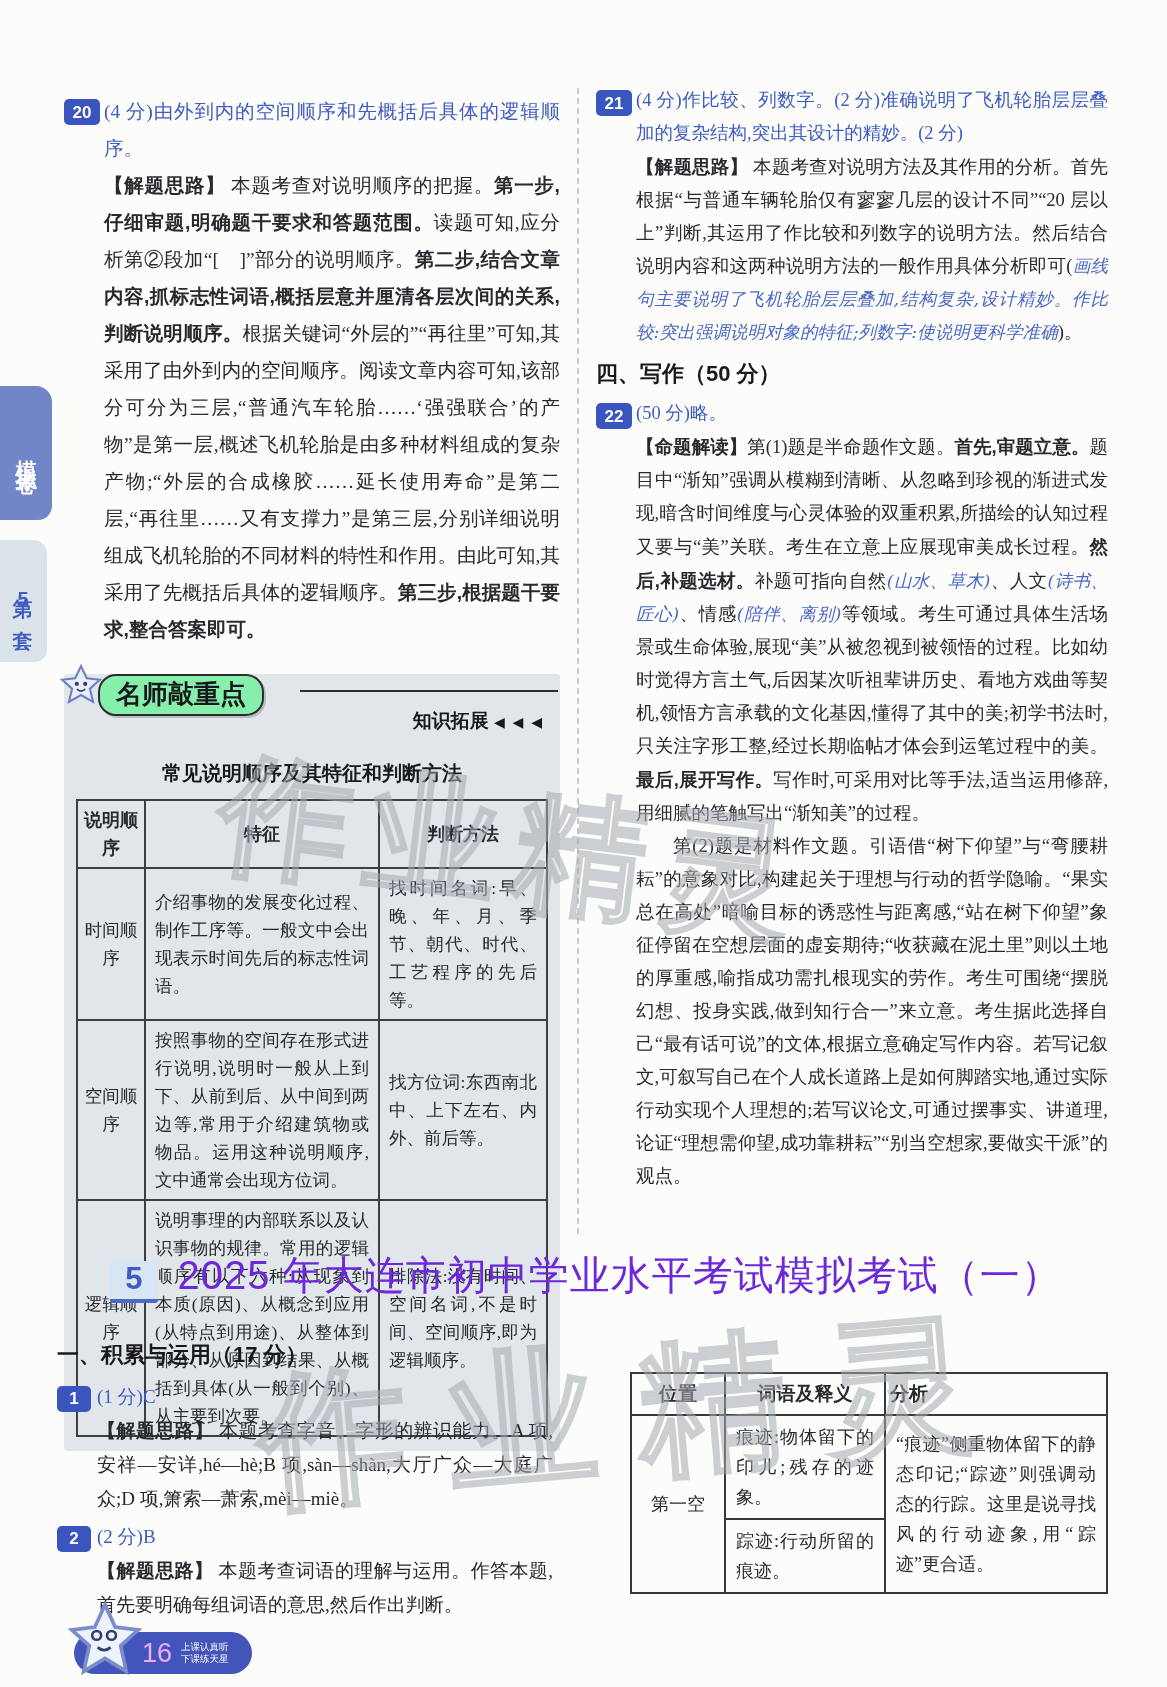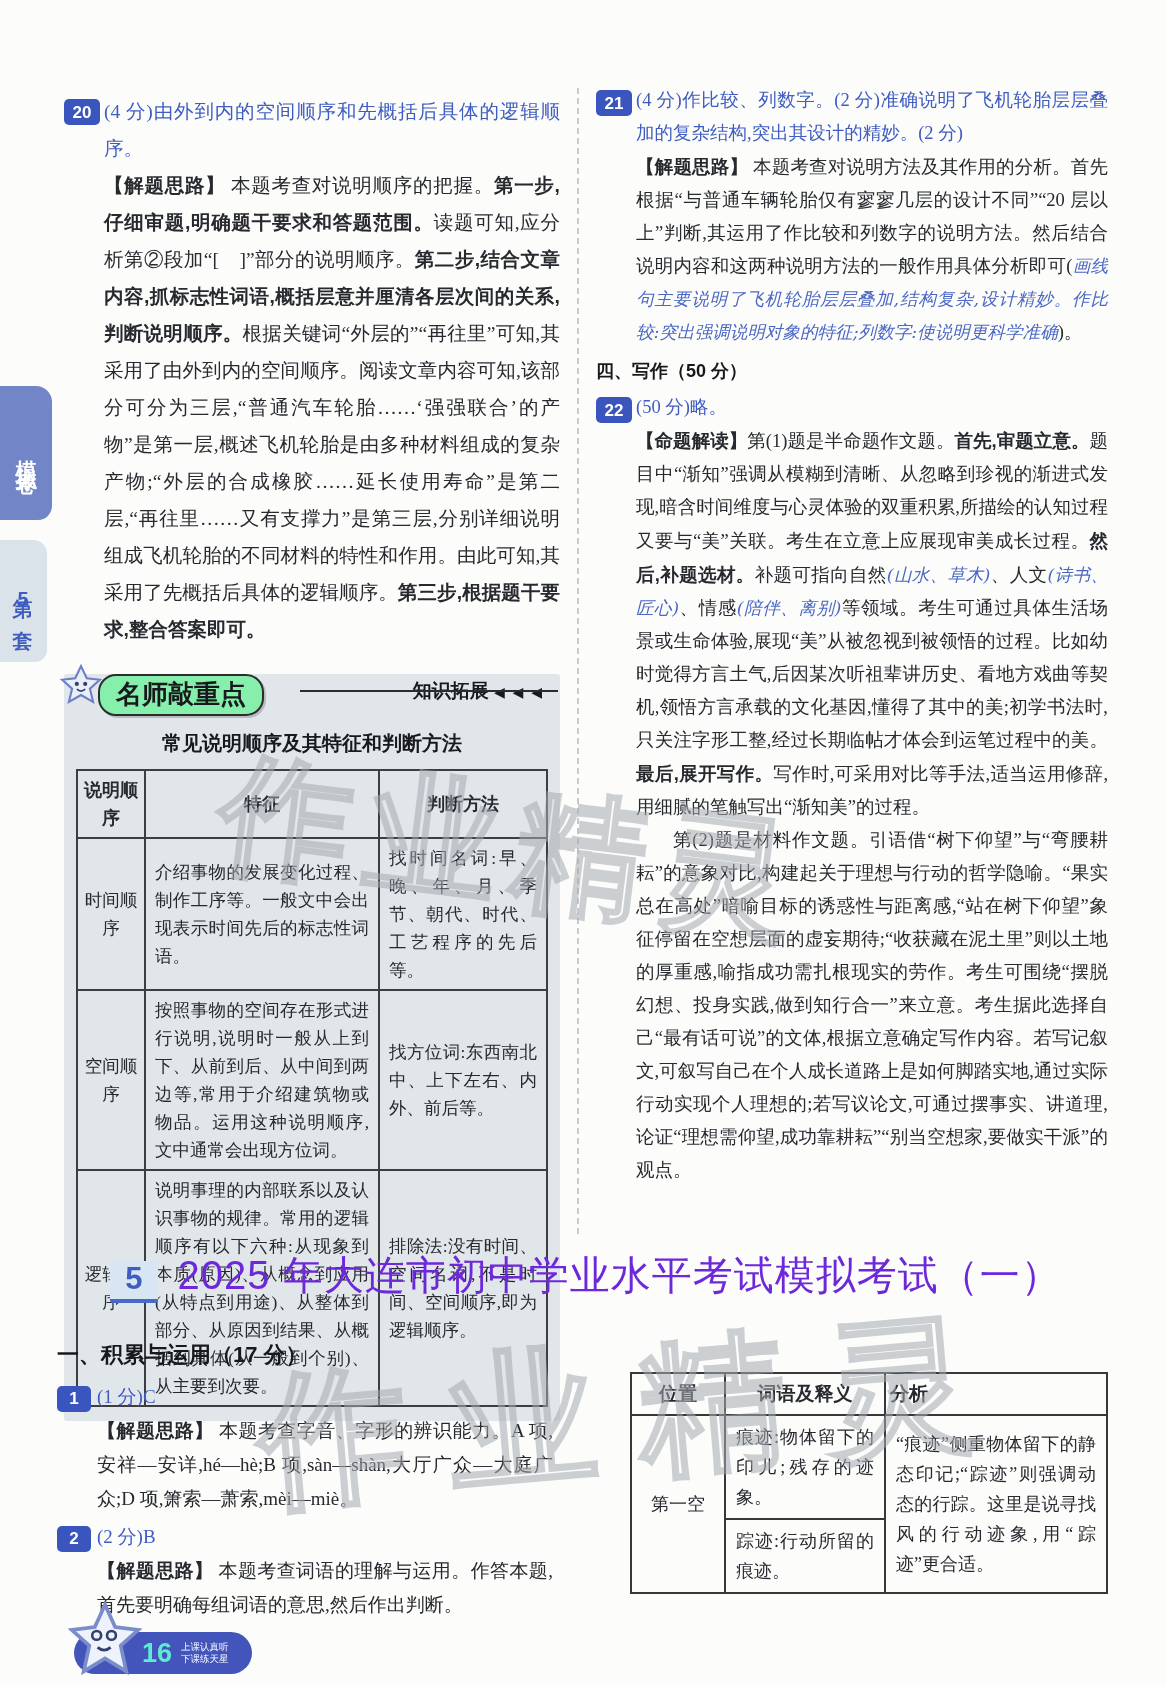--- a/index.html
+++ b/index.html
@@ -30,30 +30,30 @@
           display:flex;align-items:center;justify-content:center;border-radius:5px;box-sizing:border-box;padding:0 4px;}
   .qbadge-sm{min-width:34px;}
   .q-answer{color:#3f5cc0;}
   .seg-a{color:#3f5cc0;}
   .seg-b{font-weight:bold;font-family:"Liberation Sans","DejaVu Sans",sans-serif;}
   .seg-h{color:#4a67c4;font-style:italic;font-family:"DejaVu Serif",serif;font-size:0.95em;}
   .para2{text-indent:2em;}
 
   
   .h-sans{font-family:"Liberation Sans","DejaVu Sans",sans-serif;font-weight:bold;color:#17191c;}
-  .writing-heading{font-size:18px;margin:10px 0 8px;}
+  .writing-heading{font-size:22px;margin:10px 0 8px;}
   .accum-heading{font-size:22px;margin:0 0 10px;}
 
   
   .panel{position:relative;margin-top:26px;}
   .panel-rule{position:absolute;top:16px;left:236px;right:2px;border-top:2.5px solid #2c2c2c;}
   .panel-label{position:absolute;top:0;left:34px;z-index:2;background:#86efac;border:2.5px solid #2c2c2c;
                border-radius:18px;padding:1px 16px 2px;font-size:26px;box-shadow:2px 2px 0 rgba(0,0,0,.18);}
   .panel-star{position:absolute;top:-10px;left:-4px;z-index:3;}
-  .panel-box{background:#e0e6ea;border-radius:3px;margin-top:16px;padding:4px 12px 14px;}
+  .panel-box{background:#e0e6ea;border-radius:3px;margin-top:16px;padding:34px 12px 14px;}
   .panel-tag{text-align:right;font-size:19px;padding-right:4px;}
   .panel-arrows{font-size:14px;letter-spacing:2px;}
   .panel-title{text-align:center;font-size:20px;margin:26px 0 12px;}
   .ktable{width:100%;border-collapse:collapse;font-size:17.5px;line-height:28px;background:transparent;}
   .ktable th,.ktable td{border:2px solid #3e3e3e;padding:5px 9px;vertical-align:middle;}
   .ktable th{font-family:"Liberation Sans","DejaVu Sans",sans-serif;font-weight:bold;font-size:18px;
              text-align:center;padding:4px 2px;}
   .ktable td{text-align:justify;}
   .ktable .c-order{width:56px;text-align:center;padding:5px 5px;}
   .ktable .c-method{width:148px;}
@@ -74,21 +74,21 @@
   .ptable th{font-family:"Liberation Sans","DejaVu Sans",sans-serif;font-weight:bold;font-size:19px;
              text-align:center;padding:5px 4px;}
   .ptable .c-pos{width:72px;text-align:center;}
   .ptable .c-ana{width:200px;text-align:justify;}
   .ptable td{text-align:justify;}
 
   
   .footer{position:absolute;left:74px;top:1612px;width:280px;height:66px;}
   .footer-pill{position:absolute;left:0;bottom:4px;width:178px;height:42px;background:#4355ba;
                border-radius:22px;display:flex;align-items:center;padding-left:68px;gap:9px;box-sizing:border-box;}
-  .page-num{color:#5eead4;font-family:"Liberation Sans","DejaVu Sans",sans-serif;font-weight:bold;font-size:27px;}
+  .page-num{color:#f0abfc;font-family:"Liberation Sans","DejaVu Sans",sans-serif;font-weight:normal;font-size:27px;}
   .slogan{display:flex;flex-direction:column;color:#fff;font-size:9.5px;line-height:12px;
           font-family:"Liberation Sans","DejaVu Sans",sans-serif;}
   .footer-star{position:absolute;left:-6px;top:-12px;z-index:2;}
 
   
   .wm{position:absolute;font-family:"Liberation Sans","DejaVu Sans",sans-serif;font-weight:bold;
       color:transparent;-webkit-text-stroke:2.5px #a6abb1;opacity:.55;z-index:6;
       pointer-events:none;white-space:nowrap;}
   .wm1{left:218px;top:760px;font-size:132px;letter-spacing:16px;transform:rotate(7deg);}
   .wm2{left:258px;top:1312px;font-size:148px;letter-spacing:42px;transform:rotate(-5deg);}

